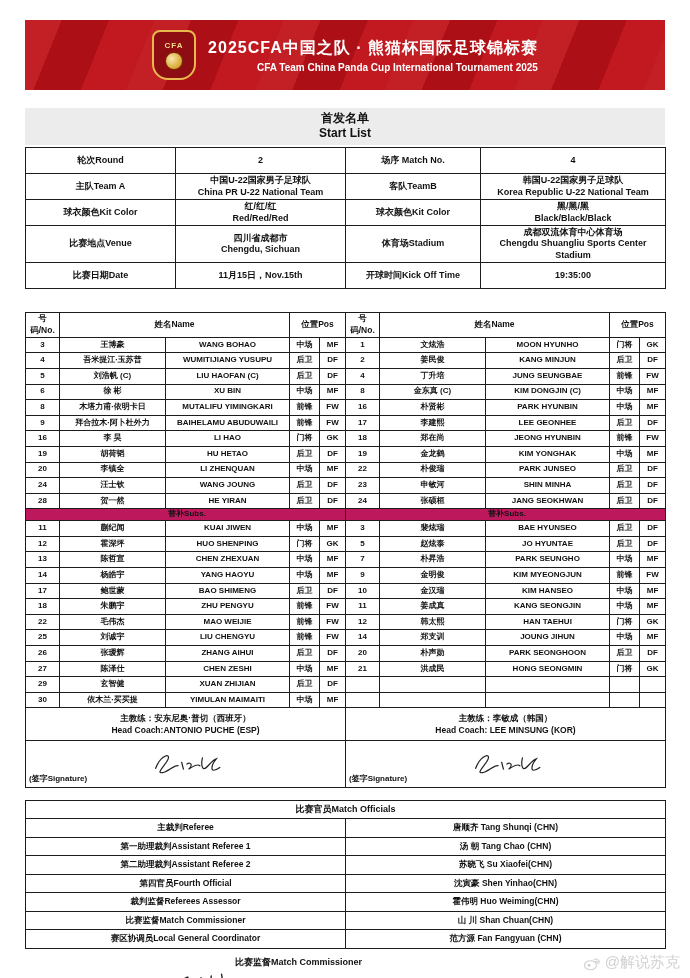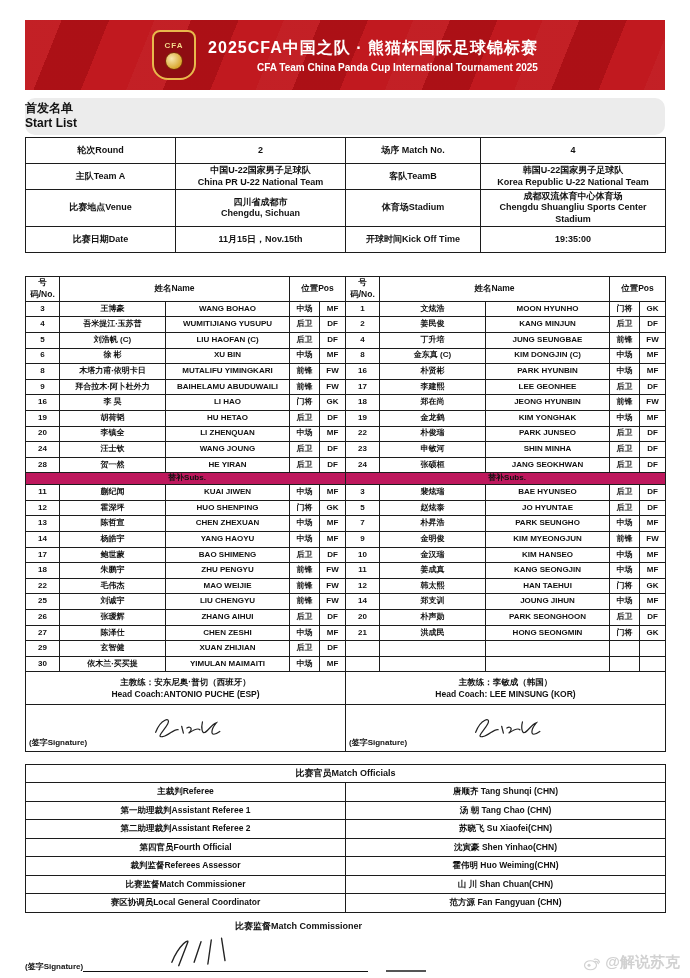--- a/index.html
+++ b/index.html
@@ -22,21 +22,21 @@
     width:40px;height:46px;border-radius:8px 8px 16px 16px;
     background:#8e0d12;border:2px solid #e8b94c;
     display:flex;flex-direction:column;align-items:center;justify-content:center;gap:2px;flex:0 0 auto;
   }
   .cfa-badge .cfa-txt{font-size:8px;font-weight:bold;color:#f3d98a;letter-spacing:1px;}
   .cfa-badge .cfa-ball{width:16px;height:16px;border-radius:50%;background:radial-gradient(circle at 35% 35%, #f7e7ae, #d9a72f 70%);border:1px solid #7a2b06;}
   .banner-cn{font-size:16px;font-weight:bold;color:#ffffff;letter-spacing:1px;}
   .banner-en{font-size:10px;font-weight:bold;color:#ffffff;margin-top:3px;}
 
   
-  .section-bar{margin-top:8px;background:#ececec;text-align:left;padding:3px 0 4px;border-radius:10px;}
+  .section-bar{margin-top:18px;background:#ececec;text-align:center;padding:3px 0 4px;}
   .section-bar div{font-size:12px;font-weight:bold;line-height:1.25;}
 
   
   table{border-collapse:collapse;table-layout:fixed;margin-top:23px;}
   td,th{border:1px solid #1c1c1c;overflow:hidden;}
 
   
   .info-table{width:640px;margin-top:2px;}
   .info-table td{height:23px;text-align:center;vertical-align:middle;font-size:9px;font-weight:bold;line-height:1.25;padding:1px 2px;}
 
@@ -60,21 +60,21 @@
   
   .comm-block{margin-top:7px;}
   .comm-title{margin-left:210px;font-size:9px;font-weight:bold;}
   .comm-sign{display:flex;align-items:flex-end;margin-top:24px;}
   .comm-sign .lbl{font-size:8px;font-weight:bold;}
   .comm-line{width:285px;border-bottom:1.5px solid #111;position:relative;height:14px;}
   .comm-scribble{position:absolute;left:70px;bottom:0px;}
   .comm-dash{width:40px;border-bottom:2px solid #555;margin-left:18px;}
 
   
-  .watermark{position:absolute;right:10px;bottom:6px;display:flex;align-items:center;gap:4px;color:#c9c9c9;font-size:15px;font-weight:bold;opacity:.85;}
+  .watermark{position:absolute;right:10px;bottom:6px;display:flex;align-items:center;gap:4px;color:#c9c9c9;font-size:15px;font-weight:normal;opacity:.85;}
 </style>
 </head>
 <body>
 
 <div class="content">
 
   <div class="banner">
     <div class="cfa-badge">
       <div class="cfa-txt">CFA</div>
       <div class="cfa-ball"></div>
@@ -118,20 +118,32 @@
             <div>中国U-22国家男子足球队</div>
             <div>China PR U-22 National Team</div>
           </td>
           <td>客队TeamB</td>
           <td>
             <div>韩国U-22国家男子足球队</div>
             <div>Korea Republic U-22 National Team</div>
           </td>
         </tr>
 
+        <tr>
+          <td>球衣颜色Kit Color</td>
+          <td>
+            <div>红/红/红</div>
+            <div>Red/Red/Red</div>
+          </td>
+          <td>球衣颜色Kit Color</td>
+          <td>
+            <div>黑/黑/黑</div>
+            <div>Black/Black/Black</div>
+          </td>
+        </tr>
 
         <tr>
           <td>比赛地点Venue</td>
           <td>
             <div>四川省成都市</div>
             <div>Chengdu, Sichuan</div>
           </td>
           <td>体育场Stadium</td>
           <td>
             <div>成都双流体育中心体育场</div>

